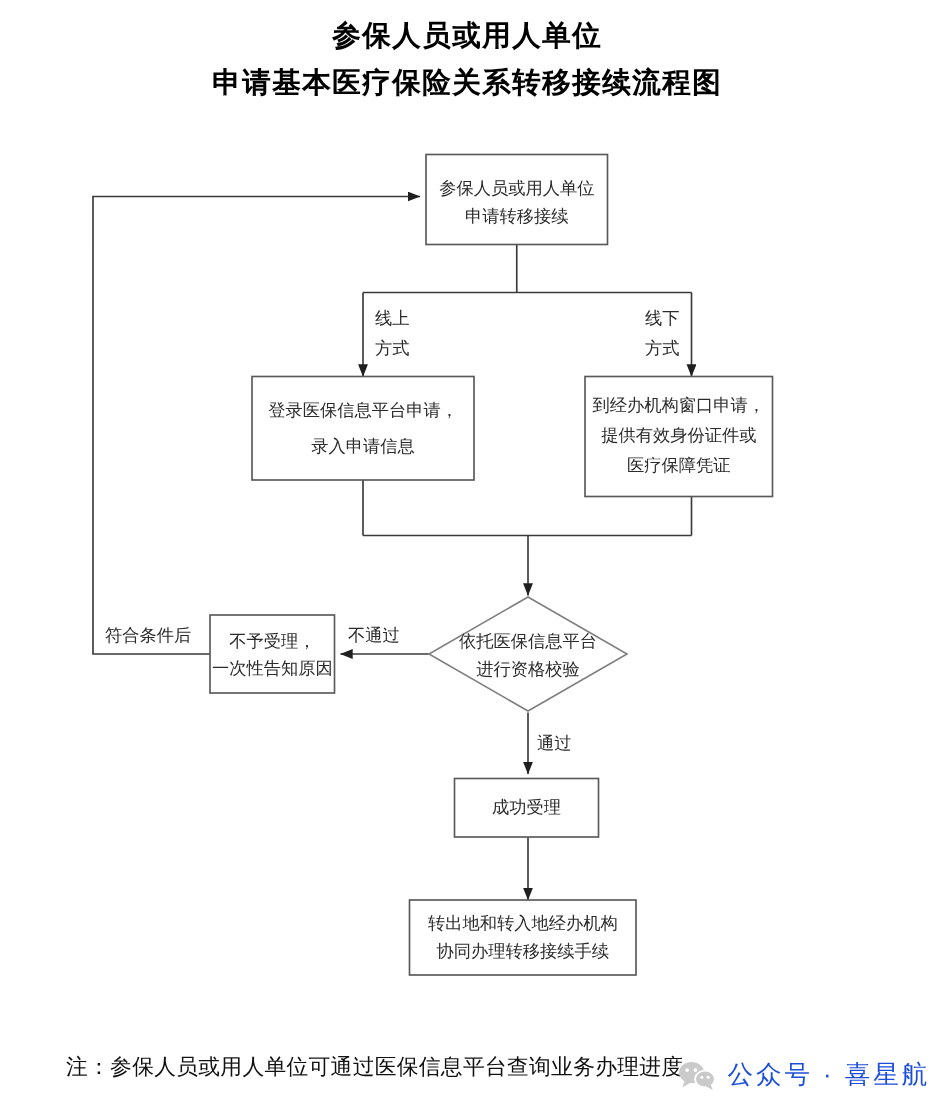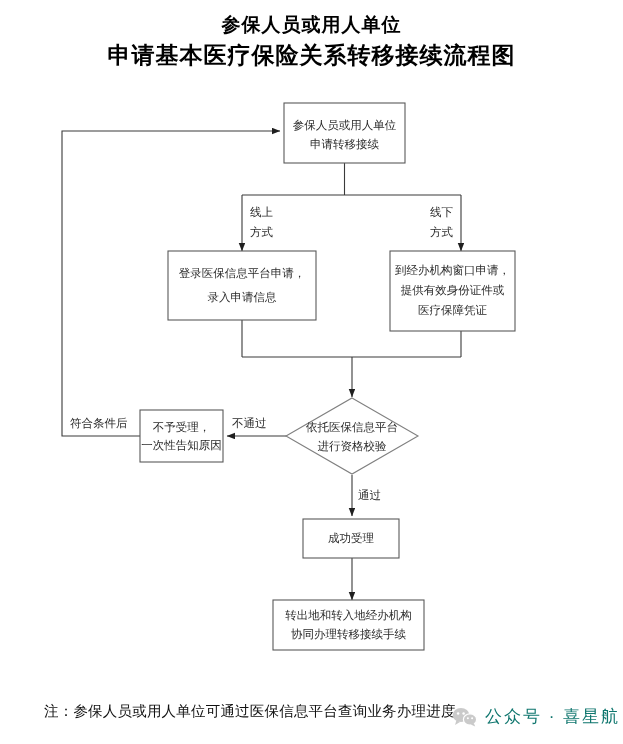--- a/index.html
+++ b/index.html
@@ -29,21 +29,21 @@
     font-family: "Liberation Serif", "DejaVu Serif", serif;
     font-weight: bold;
     color: #000000;
     letter-spacing: 1px;
   }
   #title-line-1 {
     font-size: 19px;
     line-height: 30px;
   }
   #title-line-2 {
-    font-size: 23px;
+    font-size: 19px;
     line-height: 32px;
   }
 
   
   #flow-canvas {
     position: absolute;
     top: 88px;
     left: 0;
     width: 623px;
     height: 585px;
@@ -100,21 +100,21 @@
     position: absolute;
     left: 452px;
     top: 705px;
     display: flex;
     align-items: center;
     gap: 7px;
   }
   #watermark-label {
     font-family: "Liberation Sans", "DejaVu Sans", sans-serif;
     font-size: 17px;
-    color: #0f766e;
+    color: #1d4ed8;
     letter-spacing: 2px;
     white-space: nowrap;
   }
   .wechat-glyph {
     display: block;
   }
 </style>
 </head>
 <body>
 

